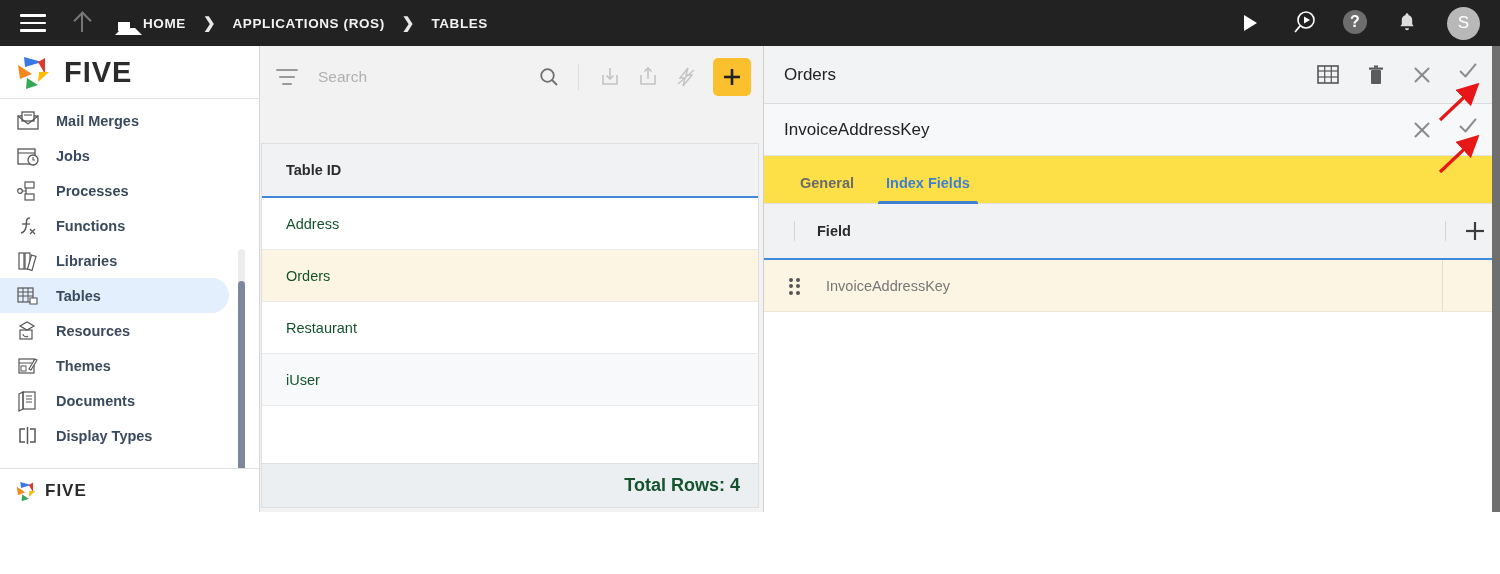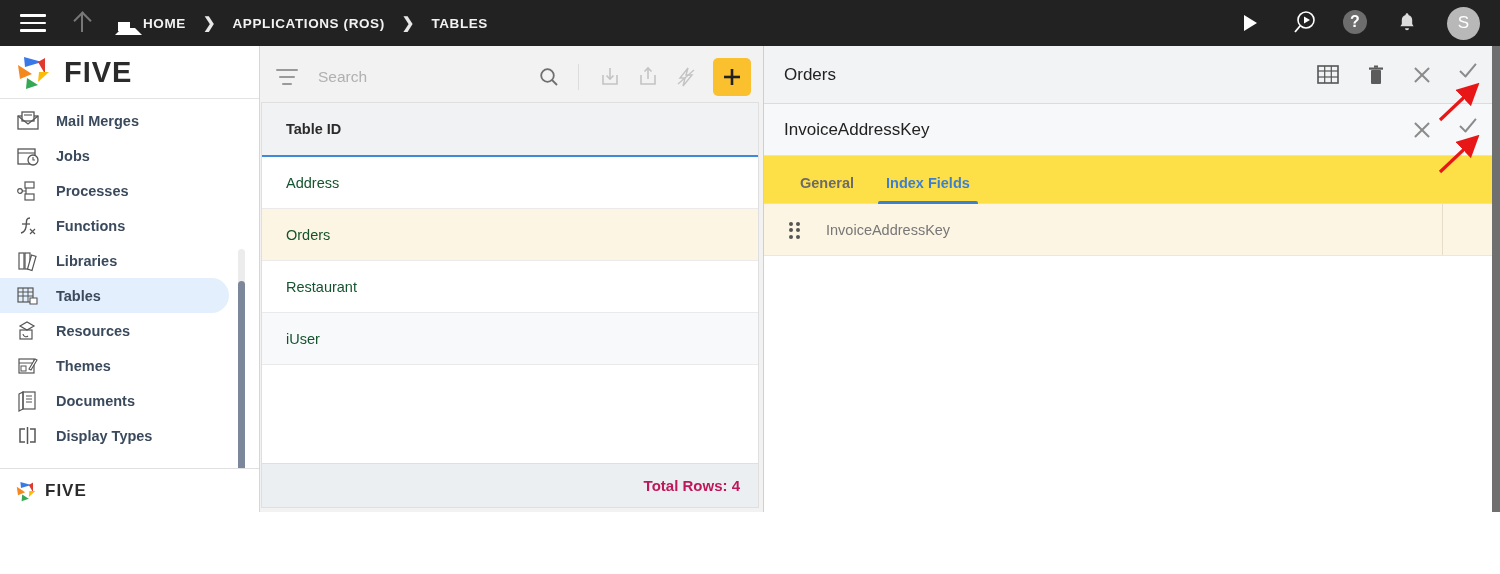--- a/index.html
+++ b/index.html
@@ -56,21 +56,21 @@
   .nav-ico { width: 28px; height: 26px; flex: 0 0 28px; margin-right: 14px; display: flex;
     align-items: center; justify-content: center; }
   .nav-label { font-size: 14.5px; color: #3a4a5c; white-space: nowrap; }
   .sb-track { position: absolute; right: 14px; top: 150px; width: 7px; height: 330px; background: #ececec; border-radius: 4px; }
   .sb-thumb { position: absolute; right: 14px; top: 182px; width: 7px; height: 212px; background: #7d879c; border-radius: 4px; cursor: pointer; }
   .logo-foot { height: 44px; flex: 0 0 44px; display: flex; align-items: center; padding-left: 14px;
     border-top: 1px solid #e0e0e0; background: #fff; }
 
   
   .mid { width: 503px; flex: 0 0 503px; display: flex; flex-direction: column; padding: 6px 4px 4px 0;
-    background: #f2f2f2; }
+    background: #f2f2f2; gap: 41px; }
   .search-bar { height: 50px; flex: 0 0 50px; background: #f2f2f2; display: flex; align-items: center;
     padding: 0 8px 0 16px; border-radius: 3px; }
   .filter-ico { width: 22px; height: 16px; margin-right: 20px; display: flex; flex-direction: column;
     justify-content: space-between; cursor: pointer; }
   .filter-ico i { display: block; height: 2.2px; background: #9a9a9a; border-radius: 1px; }
   .filter-ico i:nth-child(1) { width: 22px; } .filter-ico i:nth-child(2) { width: 16px; margin-left: 3px; }
   .filter-ico i:nth-child(3) { width: 10px; margin-left: 6px; }
   .search-input { flex: 1; border: 0; outline: none; background: transparent; font-size: 15.5px; color: #333;
     font-family: "Liberation Sans", sans-serif; }
   .search-input::placeholder { color: #b0b0b0; }
@@ -84,21 +84,21 @@
   .grid-head { height: 55px; flex: 0 0 55px; background: #f0f2f4; display: flex; align-items: center;
     padding-left: 24px; border-bottom: 2.5px solid #3f8ad8; border-top: 1px solid #dfdfdf; }
   .grid-head span { font-size: 14.5px; font-weight: bold; color: #2b2b2b; }
   .grid-rows { flex: 1; overflow: hidden; }
   .row { height: 52px; display: flex; align-items: center; padding-left: 24px; font-size: 14.5px;
     color: #14532d; border-bottom: 1px solid #eaeaea; cursor: pointer; }
   .row.alt { background: #f7f9fb; }
   .row.sel { background: #fdf5e4; }
   .grid-foot { height: 44px; flex: 0 0 44px; background: #eceff1; border-top: 1px solid #dfdfdf;
     display: flex; align-items: center; justify-content: flex-end; padding-right: 18px; }
-  .grid-foot span { font-size: 15px; font-weight: bold; color: #be185d; }
+  .grid-foot span { font-size: 18px; font-weight: bold; color: #14532d; }
 
   
   .right { flex: 1; background: #fff; border-left: 1px solid #cfcfcf; display: flex; flex-direction: column;
     min-width: 0; position: relative; }
   .r-head { height: 58px; flex: 0 0 58px; background: #f1f3f5; display: flex; align-items: center;
     padding: 0 18px 0 20px; border-bottom: 1px solid #dcdcdc; }
   .r-title { font-size: 17px; color: #222; }
   .r-title.sub { font-size: 17px; }
   .r-acts { margin-left: auto; display: flex; align-items: center; gap: 26px; }
   .r-ico { cursor: pointer; display: flex; align-items: center; justify-content: center; }
@@ -436,20 +436,33 @@
 
       <div class="tabs">
         <div class="tab">
           <span>General</span>
         </div>
         <div class="tab active">
           <span>Index Fields</span>
         </div>
       </div>
 
+      <div class="f-head">
+        <div class="col-div"></div>
+        <span class="f-head-lab">Field</span>
+        <div class="f-plus">
+          <div class="col-div" style="margin-right:0"></div>
+          <div class="r-ico">
+            <svg width="22" height="22" viewBox="0 0 22 22">
+                <line x1="11" y1="2" x2="11" y2="20" stroke="#3c3c3c" stroke-width="2.2"></line>
+                <line x1="2" y1="11" x2="20" y2="11" stroke="#3c3c3c" stroke-width="2.2"></line>
+              </svg>
+          </div>
+        </div>
+      </div>
 
       <div class="f-rows">
         <div class="f-row">
           <div class="drag-dots">
             <i></i>
               <i></i>
               <i></i>
               <i></i>
               <i></i>
               <i></i>

